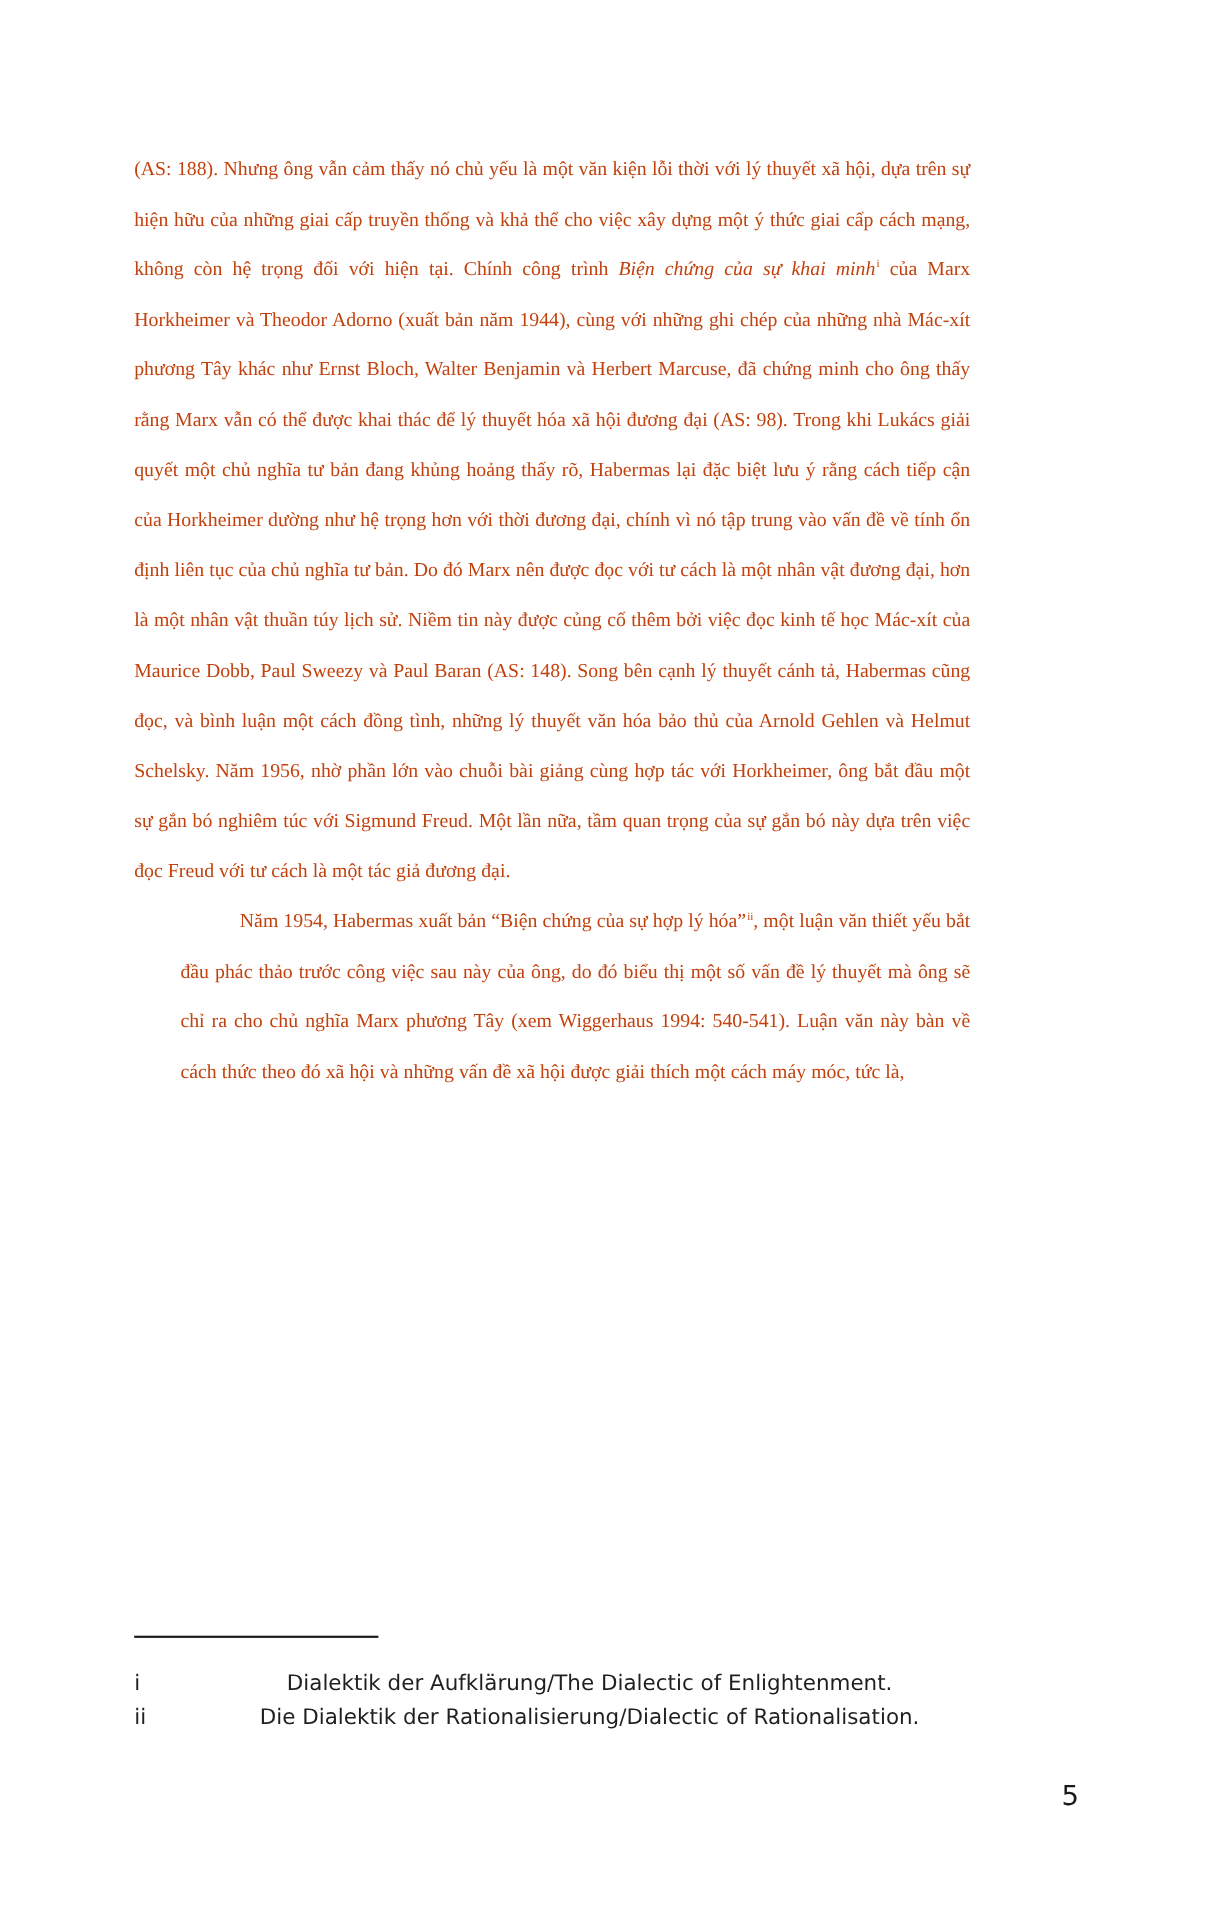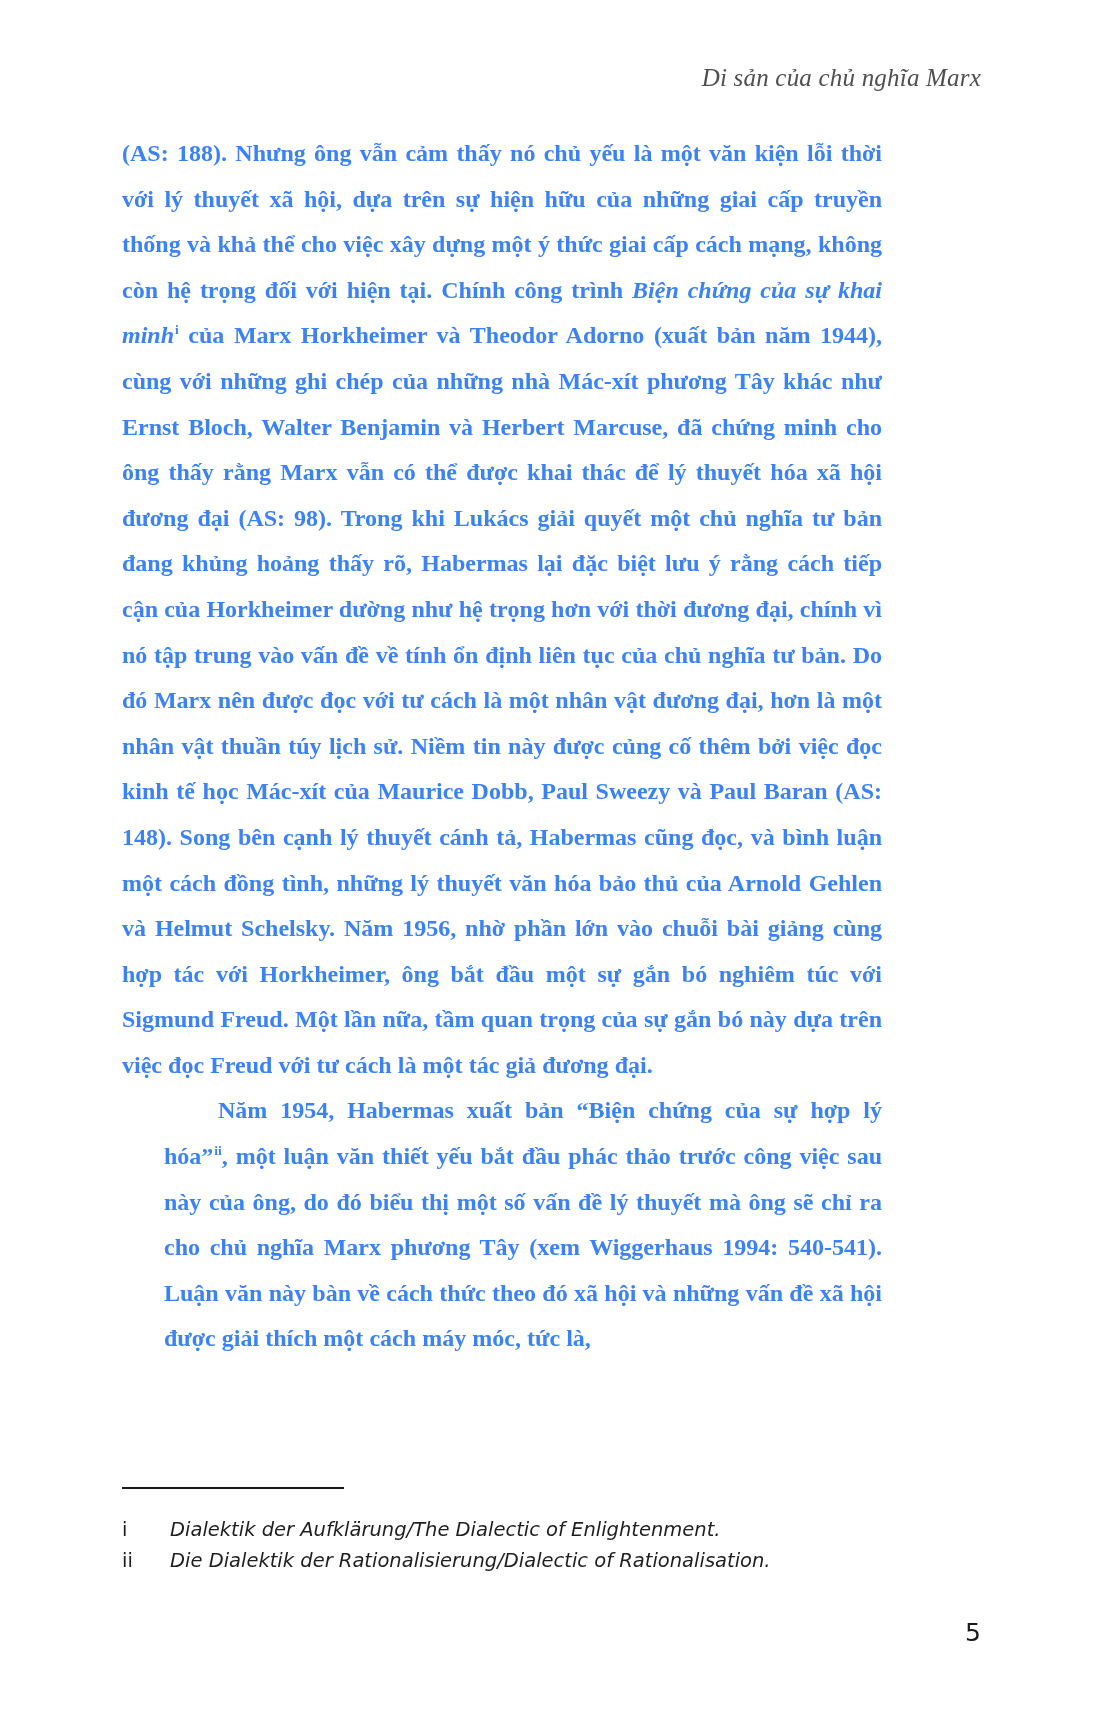--- a/index.html
+++ b/index.html
@@ -36,28 +36,27 @@
 
   
   .textblock {
     position: absolute;
     top: 131px;
     left: 122px;
     width: 760px;
   }
   .para {
     margin: 0;
-    font-size: 24px;
+    font-size: 18px;
     line-height: 45.6px;
     text-align: justify;
     text-justify: inter-word;
-    color: #3b82f6;
+    color: #c2410c;
     word-spacing: 0.1px;
     hyphens: none;
-    font-weight: bold;
   }
   .para.indent {
     text-indent: 54px;
   }
   .para + .para {
     margin-top: 0;
     margin-left: 42px;
   }
   .ital {
     font-style: italic;
@@ -90,43 +89,42 @@
     font-size: 19.5px;
     line-height: 31px;
     color: #1f1f1f;
   }
   .footnote .marker {
     flex: 0 0 auto;
     width: 48px;
     font-style: normal;
   }
   .footnote .fntext {
-    font-style: italic;
     flex: 1 1 auto;
+    text-align: center;
   }
 
   
   .folio {
     position: absolute;
     top: 1618px;
     left: 0;
     width: 981px;
     text-align: right;
     font-family: "DejaVu Sans", "Liberation Sans", sans-serif;
     font-size: 25px;
     line-height: 30px;
     color: #1a1a1a;
   }
 </style>
 </head>
 <body>
 
 <div class="page">
 
-  <div class="running-head">Di sản của chủ nghĩa Marx</div>
 
   <div class="textblock">
 
     <p class="para"><span>(AS: 188). Nhưng ông vẫn cảm thấy nó chủ yếu là một văn kiện lỗi thời với lý thuyết xã hội, dựa trên sự hiện hữu của những giai cấp truyền thống và khả thể cho việc xây dựng một ý thức giai cấp cách mạng, không còn hệ trọng đối với hiện tại. Chính công trình </span><span class="ital">Biện chứng của sự khai minh</span><sup class="fnref">i</sup><span> của Marx Horkheimer và Theodor Adorno (xuất bản năm 1944), cùng với những ghi chép của những nhà Mác-xít phương Tây khác như Ernst Bloch, Walter Benjamin và Herbert Marcuse, đã chứng minh cho ông thấy rằng Marx vẫn có thể được khai thác để lý thuyết hóa xã hội đương đại (AS: 98). Trong khi Lukács giải quyết một chủ nghĩa tư bản đang khủng hoảng thấy rõ, Habermas lại đặc biệt lưu ý rằng cách tiếp cận của Horkheimer dường như hệ trọng hơn với thời đương đại, chính vì nó tập trung vào vấn đề về tính ổn định liên tục của chủ nghĩa tư bản. Do đó Marx nên được đọc với tư cách là một nhân vật đương đại, hơn là một nhân vật thuần túy lịch sử. Niềm tin này được củng cố thêm bởi việc đọc kinh tế học Mác-xít của Maurice Dobb, Paul Sweezy và Paul Baran (AS: 148). Song bên cạnh lý thuyết cánh tả, Habermas cũng đọc, và bình luận một cách đồng tình, những lý thuyết văn hóa bảo thủ của Arnold Gehlen và Helmut Schelsky. Năm 1956, nhờ phần lớn vào chuỗi bài giảng cùng hợp tác với Horkheimer, ông bắt đầu một sự gắn bó nghiêm túc với Sigmund Freud. Một lần nữa, tầm quan trọng của sự gắn bó này dựa trên việc đọc Freud với tư cách là một tác giả đương đại.</span></p>
 
     <p class="para indent"><span>Năm 1954, Habermas xuất bản “Biện chứng của sự hợp lý hóa”</span><sup class="fnref">ii</sup><span>, một luận văn thiết yếu bắt đầu phác thảo trước công việc sau này của ông, do đó biểu thị một số vấn đề lý thuyết mà ông sẽ chỉ ra cho chủ nghĩa Marx phương Tây (xem Wiggerhaus 1994: 540-541). Luận văn này bàn về cách thức theo đó xã hội và những vấn đề xã hội được giải thích một cách máy móc, tức là,</span></p>
 
   </div>
 
   <div class="footnote-area">

